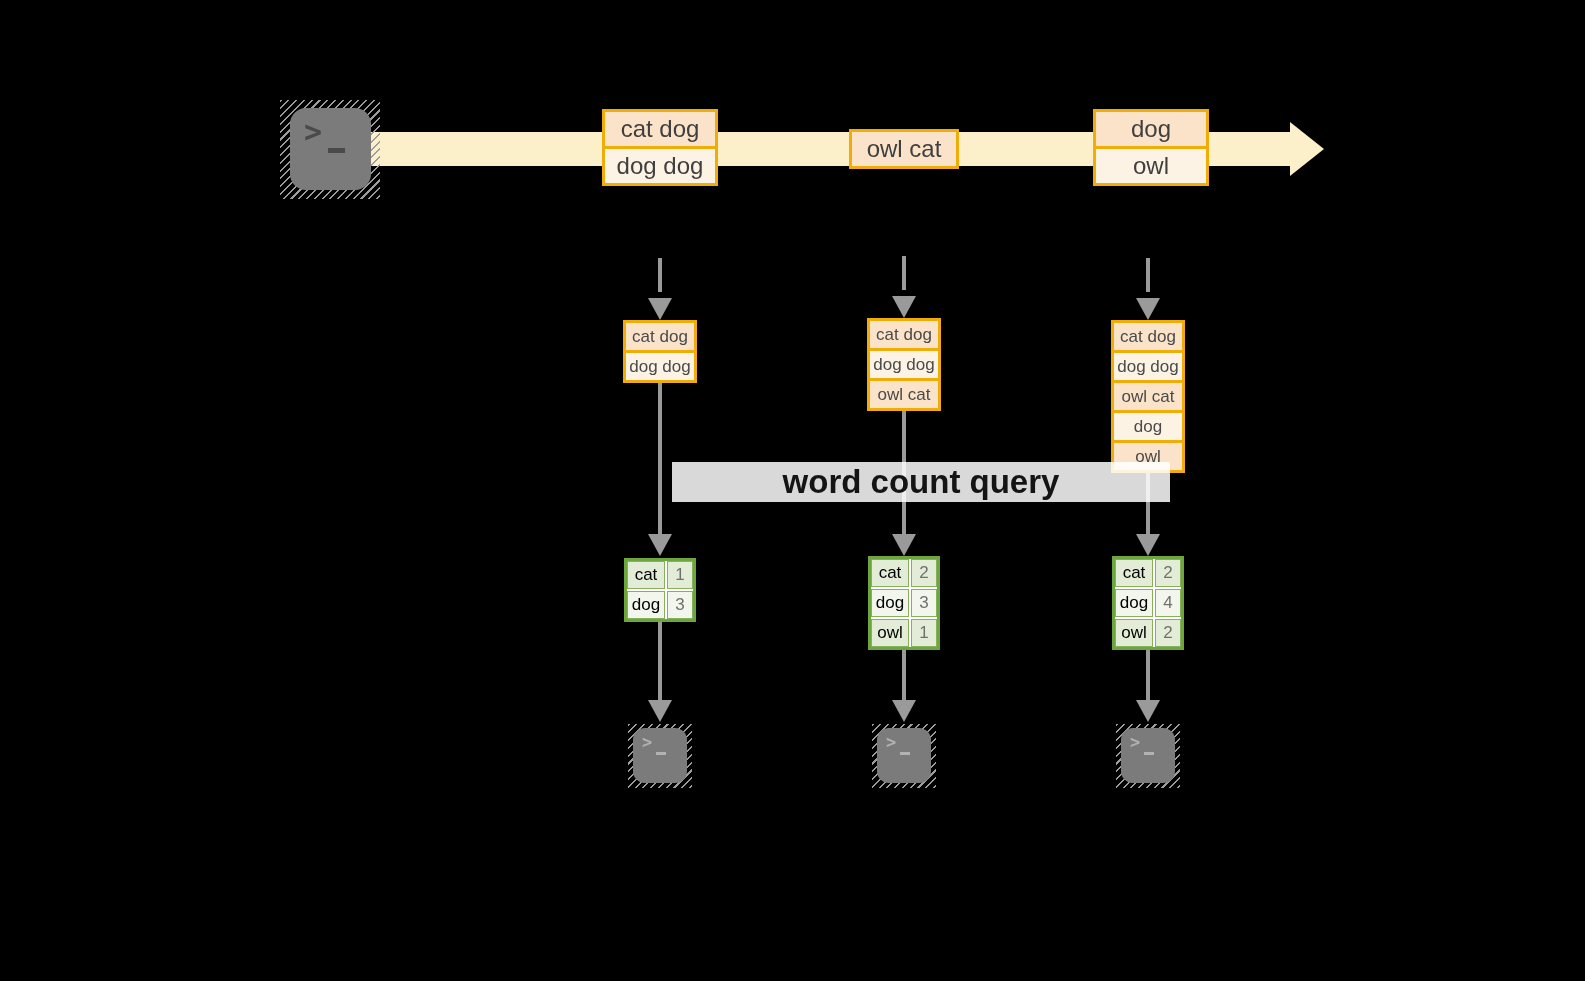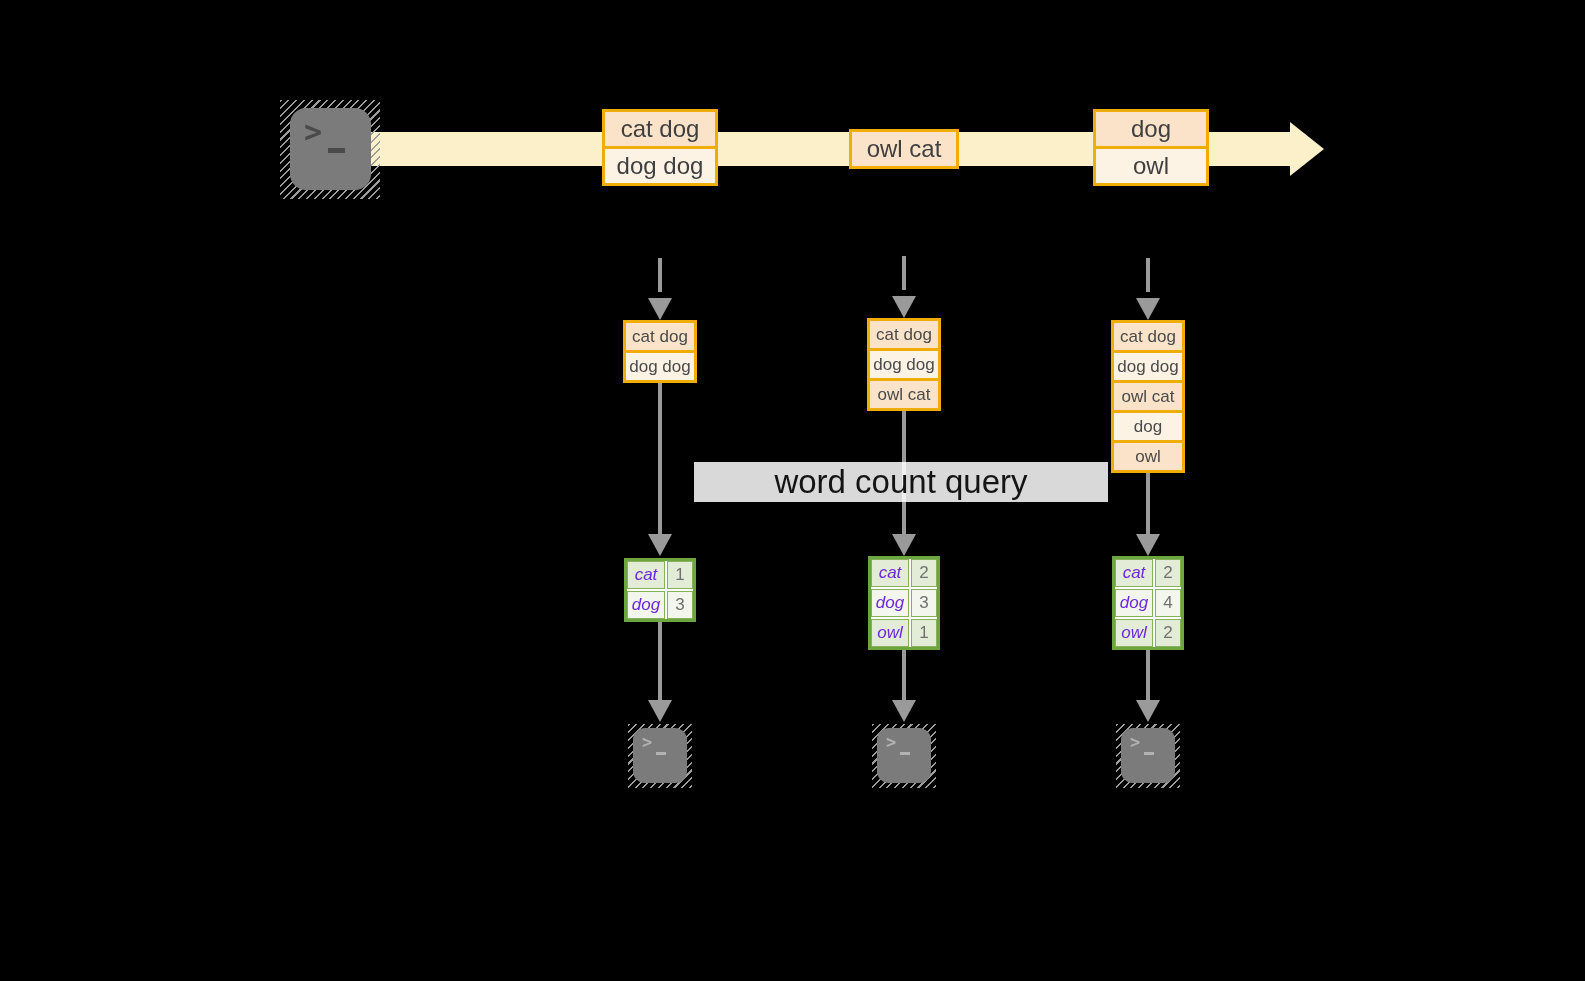--- a/index.html
+++ b/index.html
@@ -38,30 +38,30 @@
   .strow{box-sizing:border-box;border:3px solid #f0ac07;width:74px;height:33px;line-height:27px;
          text-align:center;font-size:17px;color:#4a4a4a;}
   .strow + .strow{margin-top:-3px;}
 
   
   .vline{position:absolute;width:4px;background:#9a9a9a;z-index:1;}
   .vhead{position:absolute;width:0;height:0;z-index:1;
          border-top:22px solid #9a9a9a;border-left:12px solid transparent;border-right:12px solid transparent;}
 
   
-  .banner{position:absolute;left:694px;top:462px;width:414px;height:40px;z-index:5;
+  .banner{position:absolute;left:672px;top:462px;width:498px;height:40px;z-index:5;
           background:rgba(255,255,255,0.85);text-align:center;line-height:40px;
-          font-size:33px;font-weight:400;color:#141414;}
+          font-size:33px;font-weight:700;color:#141414;}
 
   
   .wctable{position:absolute;z-index:4;box-sizing:border-box;border:3px solid #6da53f;background:#fff;
            display:grid;grid-template-columns:1fr 26px;gap:2px;width:72px;}
   .wccell{box-sizing:border-box;border:1px solid #86b159;height:28px;line-height:26px;
           text-align:center;font-size:17px;}
-  .wcword{color:#6d28d9;font-style:italic;}
+  .wcword{color:#000000;}
   .wcnum{color:#707070;}
   .row-a{background:#e3ecd6;}
   .row-b{background:#f2f6ec;}
 </style>
 </head>
 <body>
 
 <div id="stage">
 
   <div class="band"></div>

